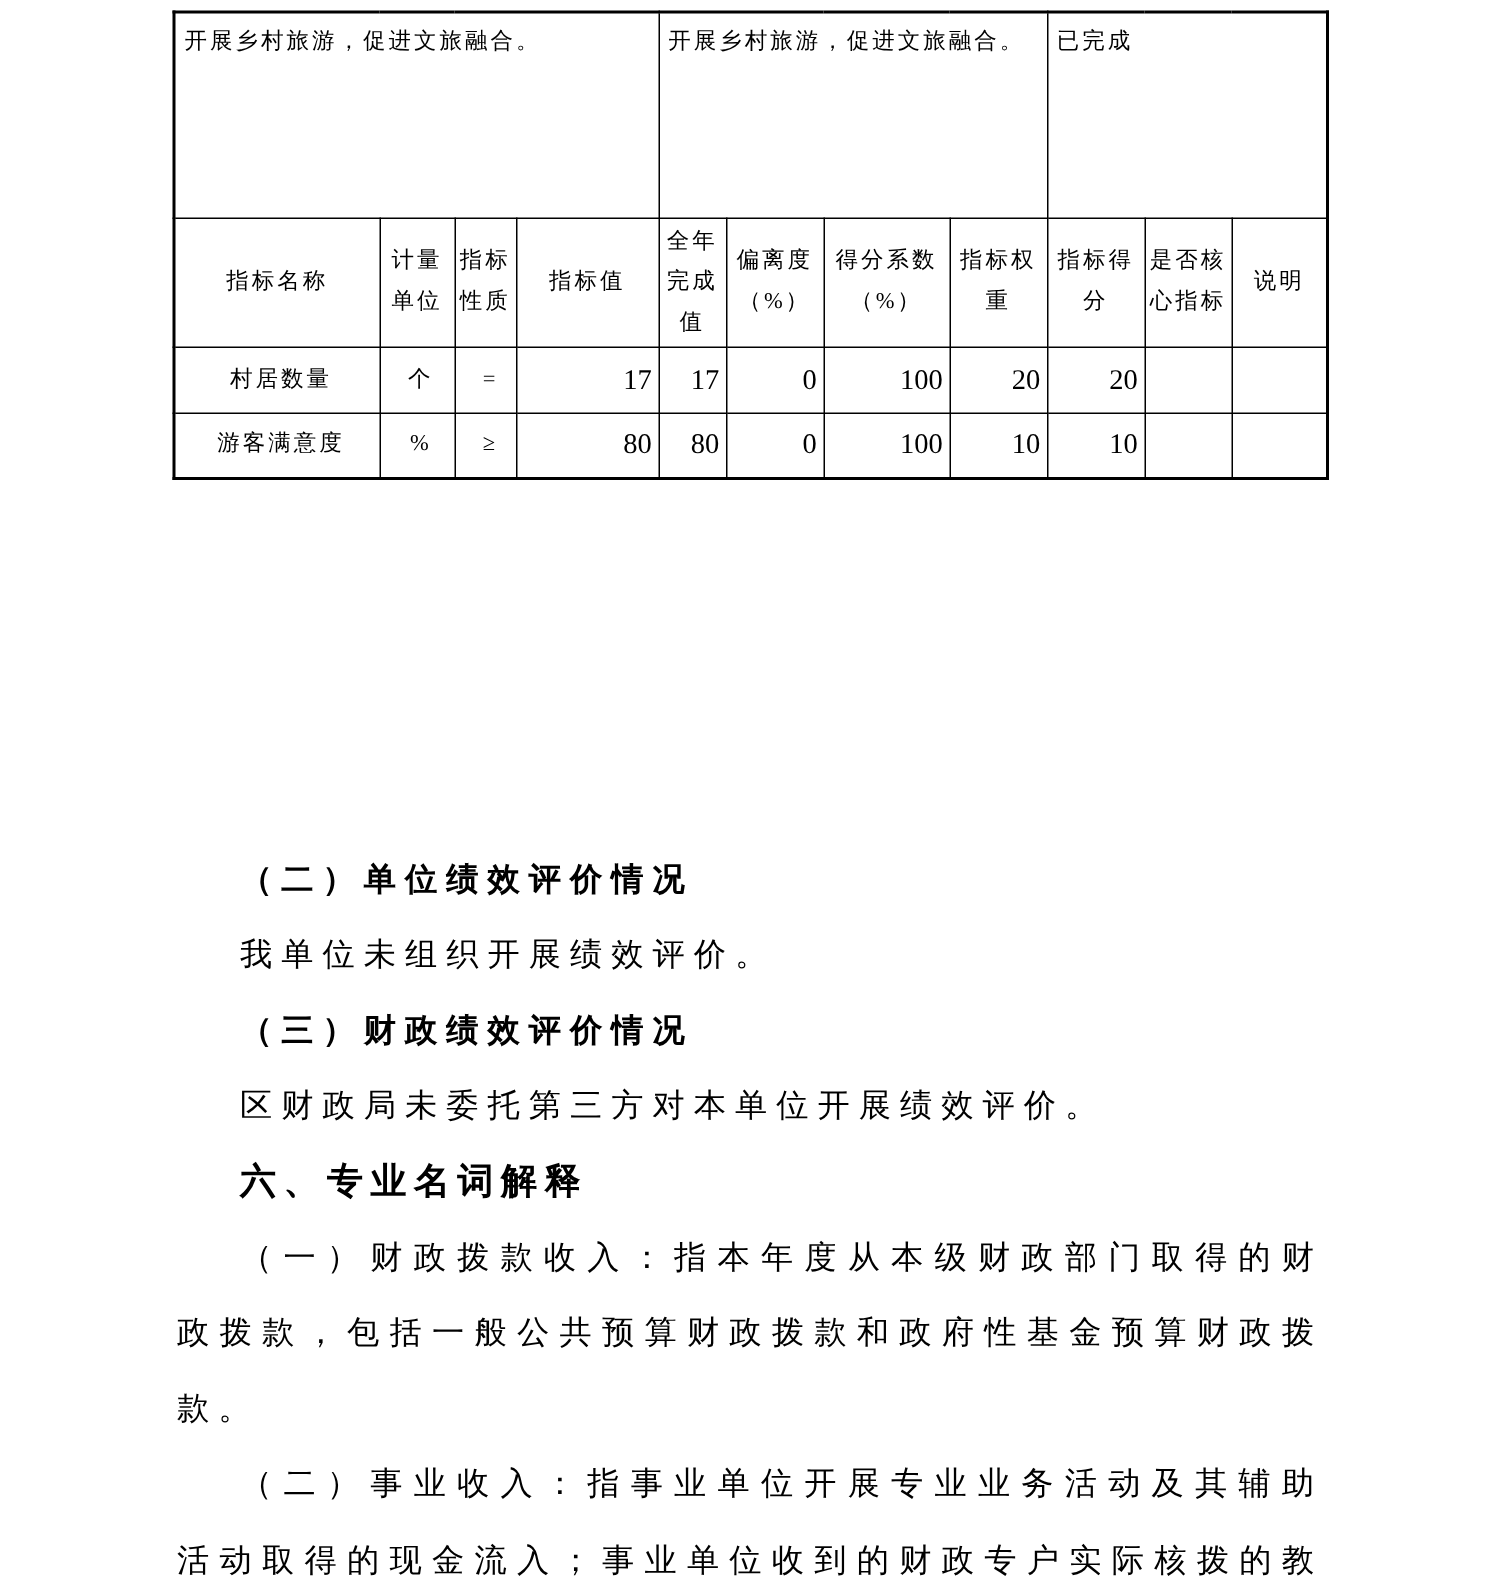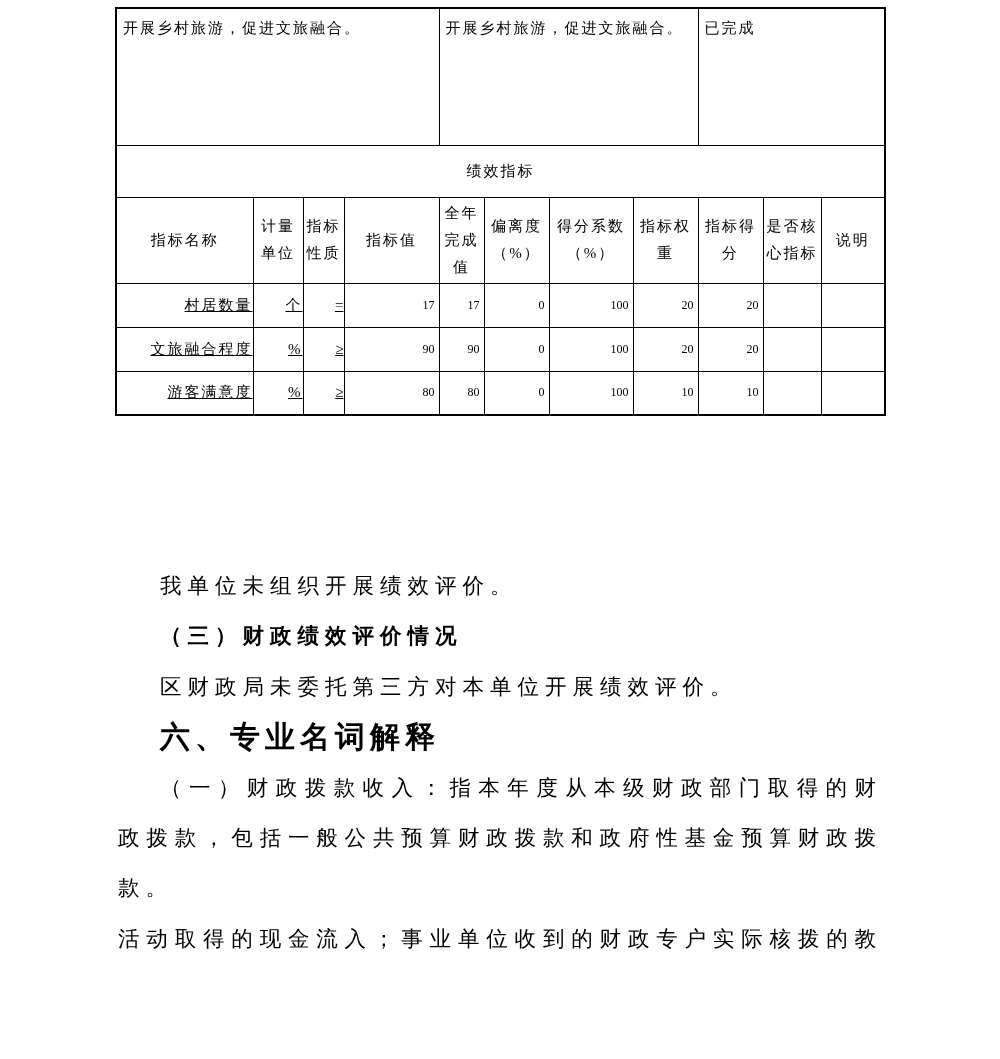--- a/index.html
+++ b/index.html
@@ -46,22 +46,22 @@
   }
   tr.head-row th {
     height:86px;
     text-align:center;
     vertical-align:middle;
     white-space:pre-line;
     line-height:27px;
     padding:0 2px;
   }
   tr.data-row td { height:44px; vertical-align:middle; white-space:pre-line; line-height:21px; }
-  tr.data-row td.t-left  { text-align:right;  padding-left:5px;text-decoration:underline; }
-  tr.data-row td.t-right { text-align:right; padding-right:4px; font-size:12px; letter-spacing:0; }
+  tr.data-row td.t-left  { text-align:center;  padding-left:5px; }
+  tr.data-row td.t-right { text-align:right; padding-right:4px; font-size:19px; letter-spacing:0; }
   tr.data-row td.nature  { letter-spacing:0; }
 
   
   .text-block {
     position:absolute; left:118px; top:561px;
     width:764px;
     font-size:21.5px;
     line-height:50.4px;
     letter-spacing:6px;
   }
@@ -69,21 +69,21 @@
   .line.indent { padding-left:42px; }
   .line.justify {
     white-space:normal;
     text-align:justify;
     text-align-last:justify;
   }
   .line.sub-heading { font-weight:bold; }
   .line.chapter-heading {
     font-weight:bold;
     font-family:"Liberation Sans","DejaVu Sans",sans-serif;
-    font-size:30px;
+    font-size:24px;
     letter-spacing:5px;
   }
   .lead-bold { font-weight:normal; }
 </style>
 </head>
 <body>
 
 <div class="page">
 
   <table class="perf">
@@ -98,23 +98,20 @@
         <col style="width:65px">
         <col style="width:65px">
       <col style="width:58px">
         <col style="width:64px">
     </colgroup>
     <tbody>
         <tr style="height:137px">
       <td class="desc" colspan="4">开展乡村旅游，促进文旅融合。</td>
       <td class="desc" colspan="4">开展乡村旅游，促进文旅融合。</td>
       <td class="desc" colspan="3">已完成</td>
-    </tr>
-    <tr>
-      <td class="section-title" colspan="11">绩效指标</td>
     </tr>
     <tr class="head-row">
       <th>指标名称</th>
       <th>计量
 单位</th>
       <th>指标
 性质</th>
       <th>指标值</th>
       <th>全年
 完成
@@ -139,52 +136,41 @@
       <td class="t-right">17</td>
       <td class="t-right">17</td>
       <td class="t-right">0</td>
       <td class="t-right">100</td>
       <td class="t-right">20</td>
       <td class="t-right">20</td>
       <td></td>
       <td></td>
     </tr>
     <tr class="data-row">
-      <td class="t-left">文旅融合程度</td>
-      <td class="t-left">%</td>
-      <td class="t-left nature">≥</td>
-      <td class="t-right">90</td>
-      <td class="t-right">90</td>
-      <td class="t-right">0</td>
-      <td class="t-right">100</td>
-      <td class="t-right">20</td>
-      <td class="t-right">20</td>
-      <td></td>
-      <td></td>
-    </tr>
-    <tr class="data-row">
       <td class="t-left">游客满意度</td>
       <td class="t-left">%</td>
       <td class="t-left nature">≥</td>
       <td class="t-right">80</td>
       <td class="t-right">80</td>
       <td class="t-right">0</td>
       <td class="t-right">100</td>
       <td class="t-right">10</td>
       <td class="t-right">10</td>
       <td></td>
       <td></td>
     </tr>
   </tbody>
     </table>
 
   <div class="text-block">
+    <div class="line sub-heading indent">（二）单位绩效评价情况</div>
     <div class="line indent">我单位未组织开展绩效评价。</div>
     <div class="line sub-heading indent">（三）财政绩效评价情况</div>
     <div class="line indent">区财政局未委托第三方对本单位开展绩效评价。</div>
     <div class="line chapter-heading indent">六、专业名词解释</div>
     <div class="line indent justify"><span class="lead-bold">（一）财政拨款收入：</span><span>指本年度从本级财政部门取得的财</span></div>
     <div class="line justify">政拨款，包括一般公共预算财政拨款和政府性基金预算财政拨</div>
     <div class="line">款。</div>
+    <div class="line indent justify"><span class="lead-bold">（二）事业收入：</span><span>指事业单位开展专业业务活动及其辅助</span></div>
     <div class="line justify">活动取得的现金流入；事业单位收到的财政专户实际核拨的教</div>
   </div>
 
 </div>
 
 </body></html>

